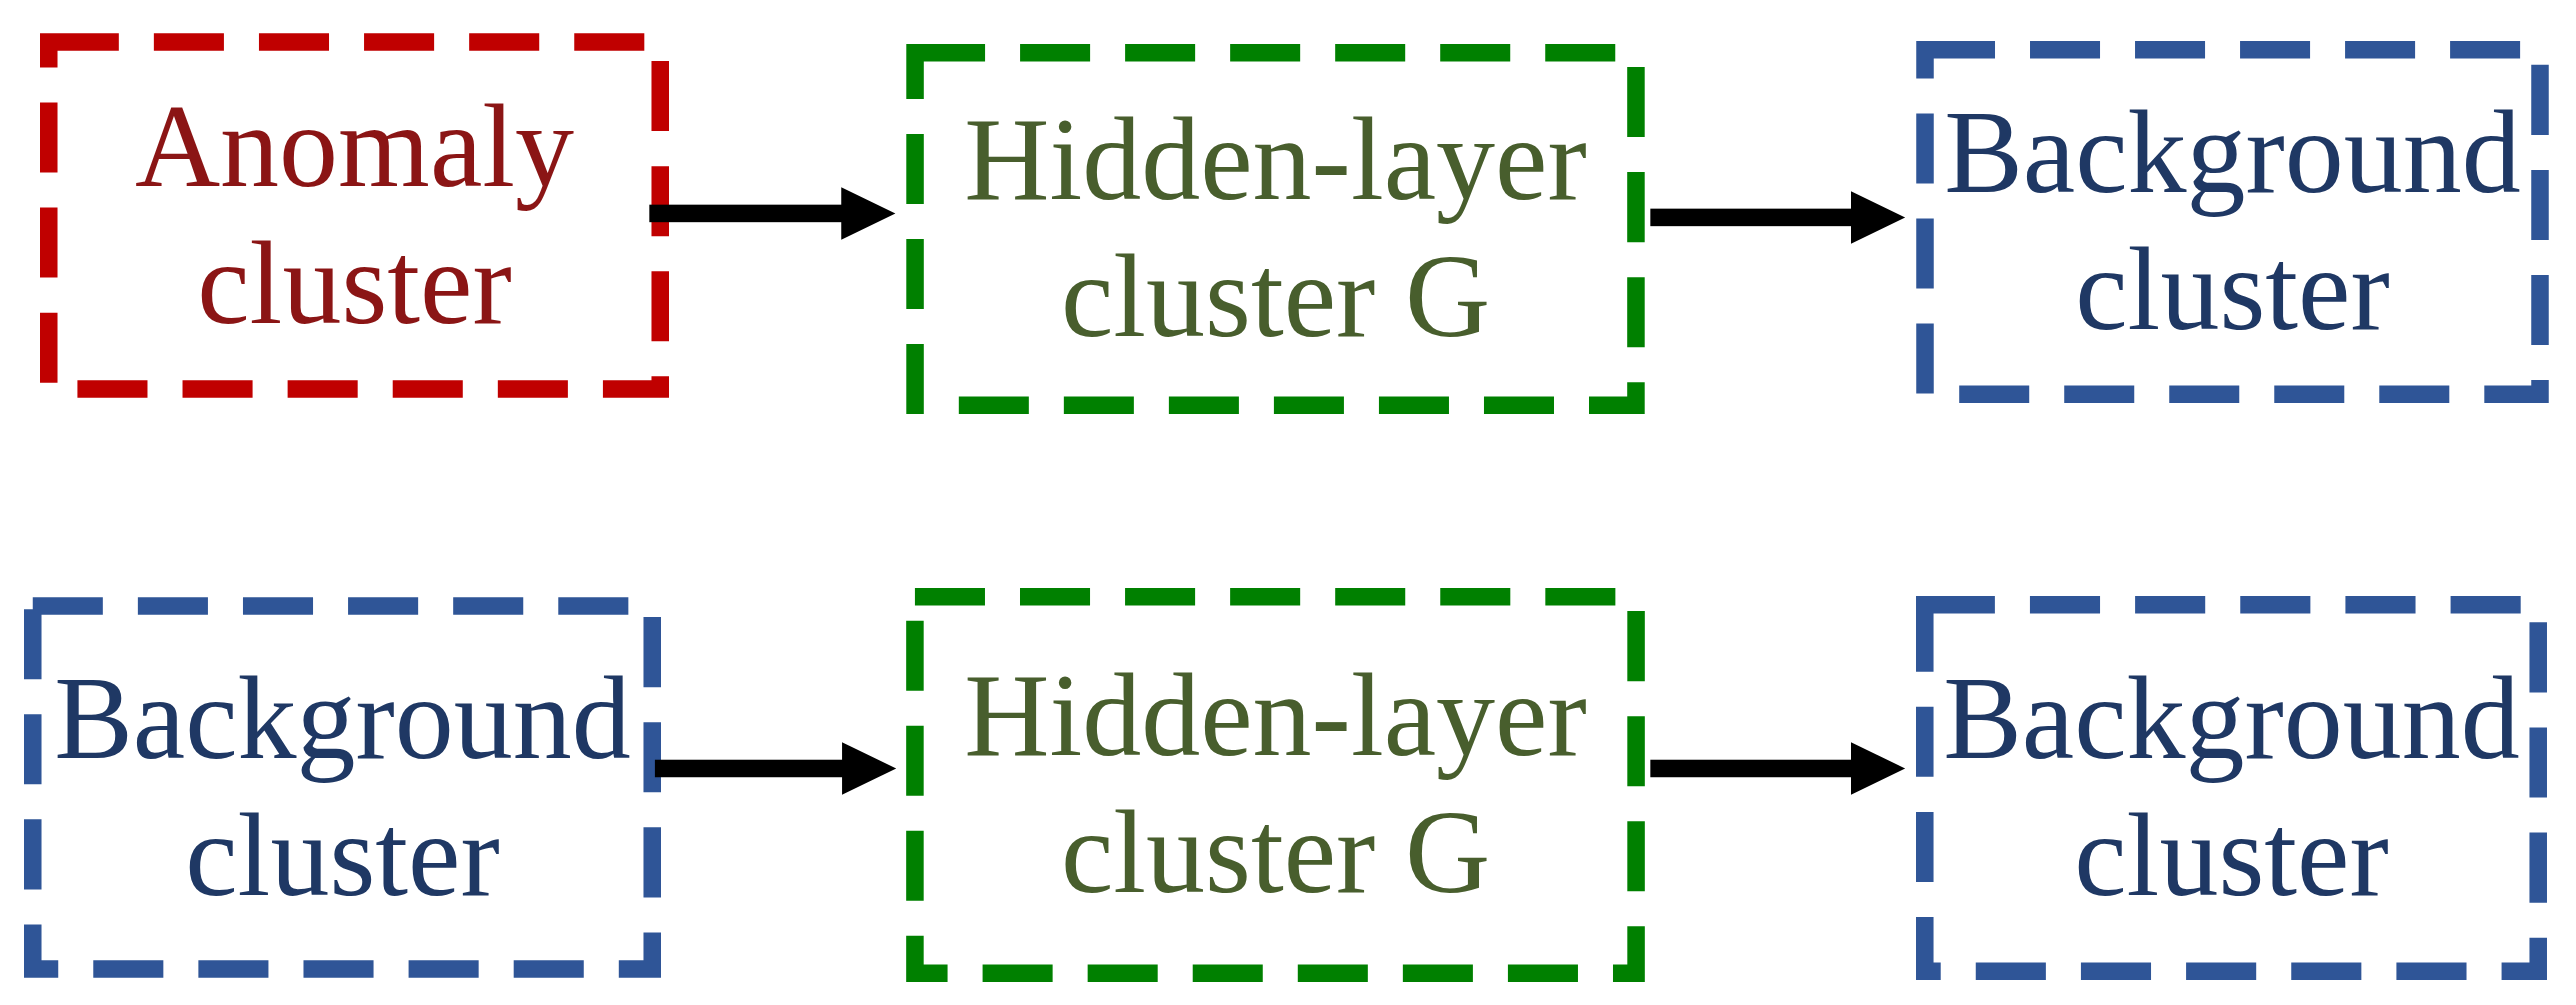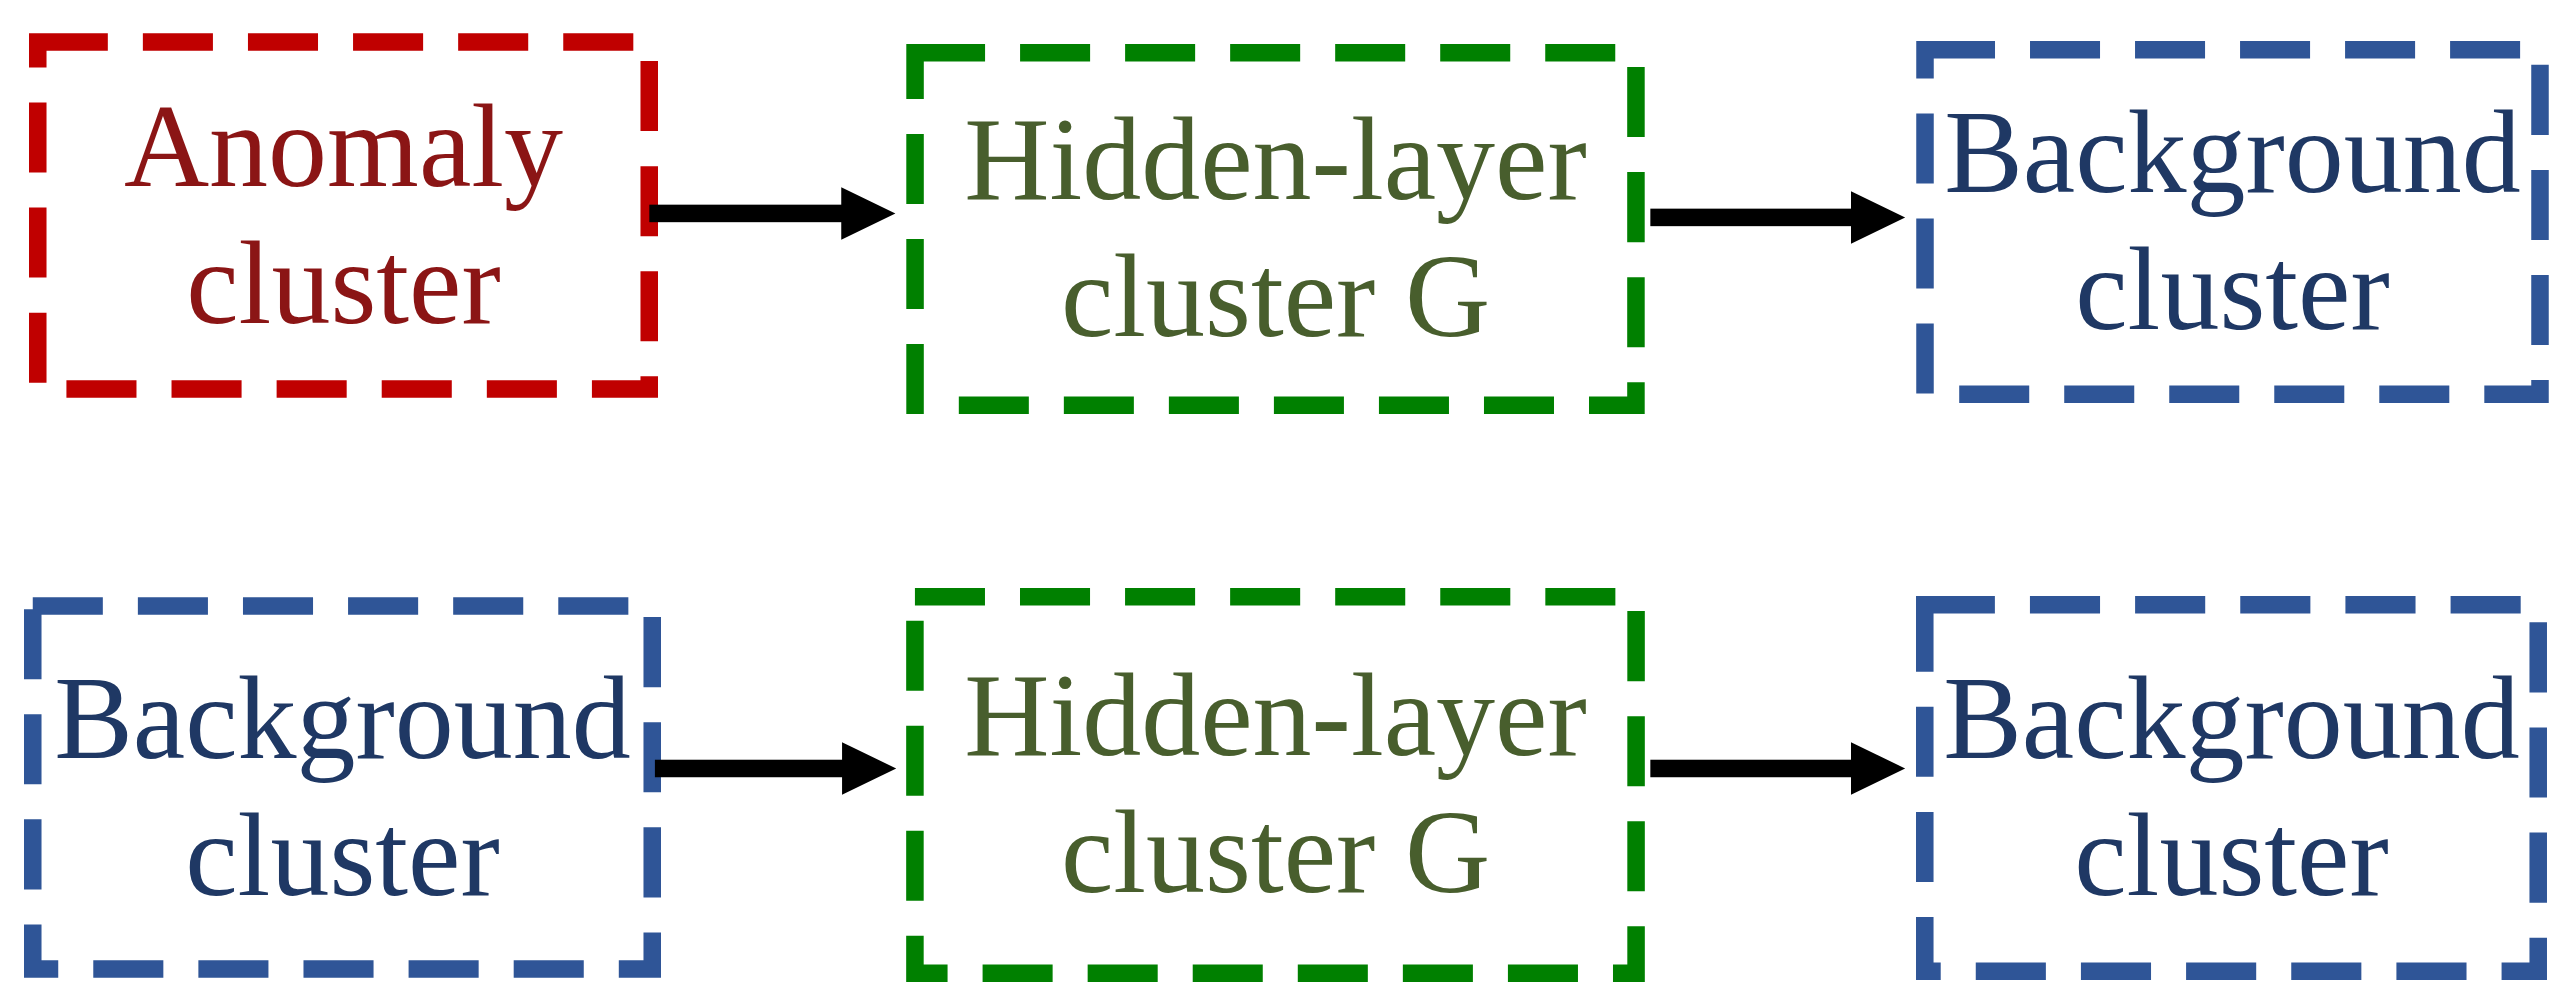--- a/index.html
+++ b/index.html
@@ -52,21 +52,21 @@
     position: absolute;
     left: 0;
     top: 0;
   }
 </style>
 </head>
 <body>
 
 <div id="canvas">
 
-  <div class="box" style="left:29px; top:33px; width:629px; height:365px;text-decoration:underline;">
+  <div class="box" style="left:40px; top:33px; width:629px; height:365px;text-decoration:underline;">
     <svg class="border-svg" width="629" height="365" aria-hidden="true" viewBox="0 0 790 458">
       <rect x="11" y="11" width="768" height="436" stroke="#c00000"></rect>
     </svg>
     <div class="label" style="color: rgb(139, 21, 21);">
       <span class="line">Anomaly</span>
       <span class="line">cluster</span>
     </div>
   </div>
 
   <div class="box" style="left:906px; top:44px; width:739px; height:370px;">

